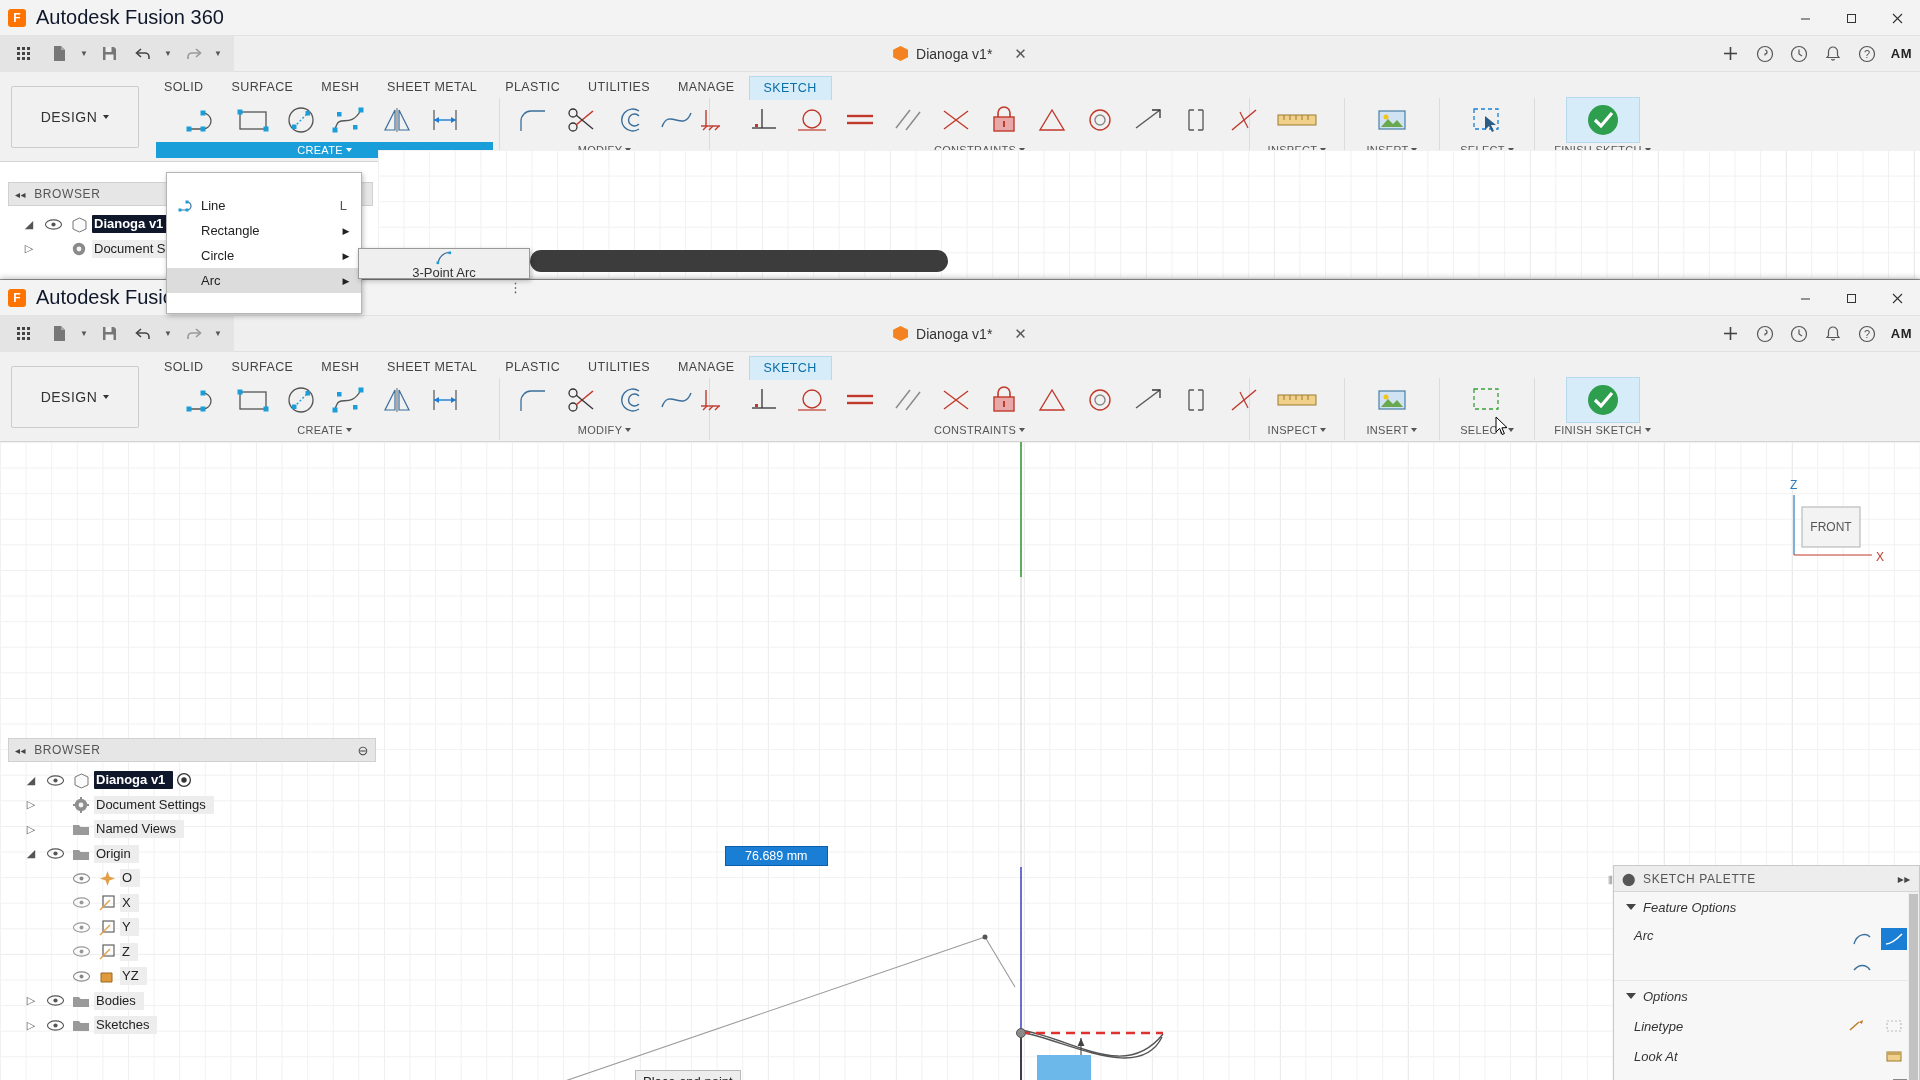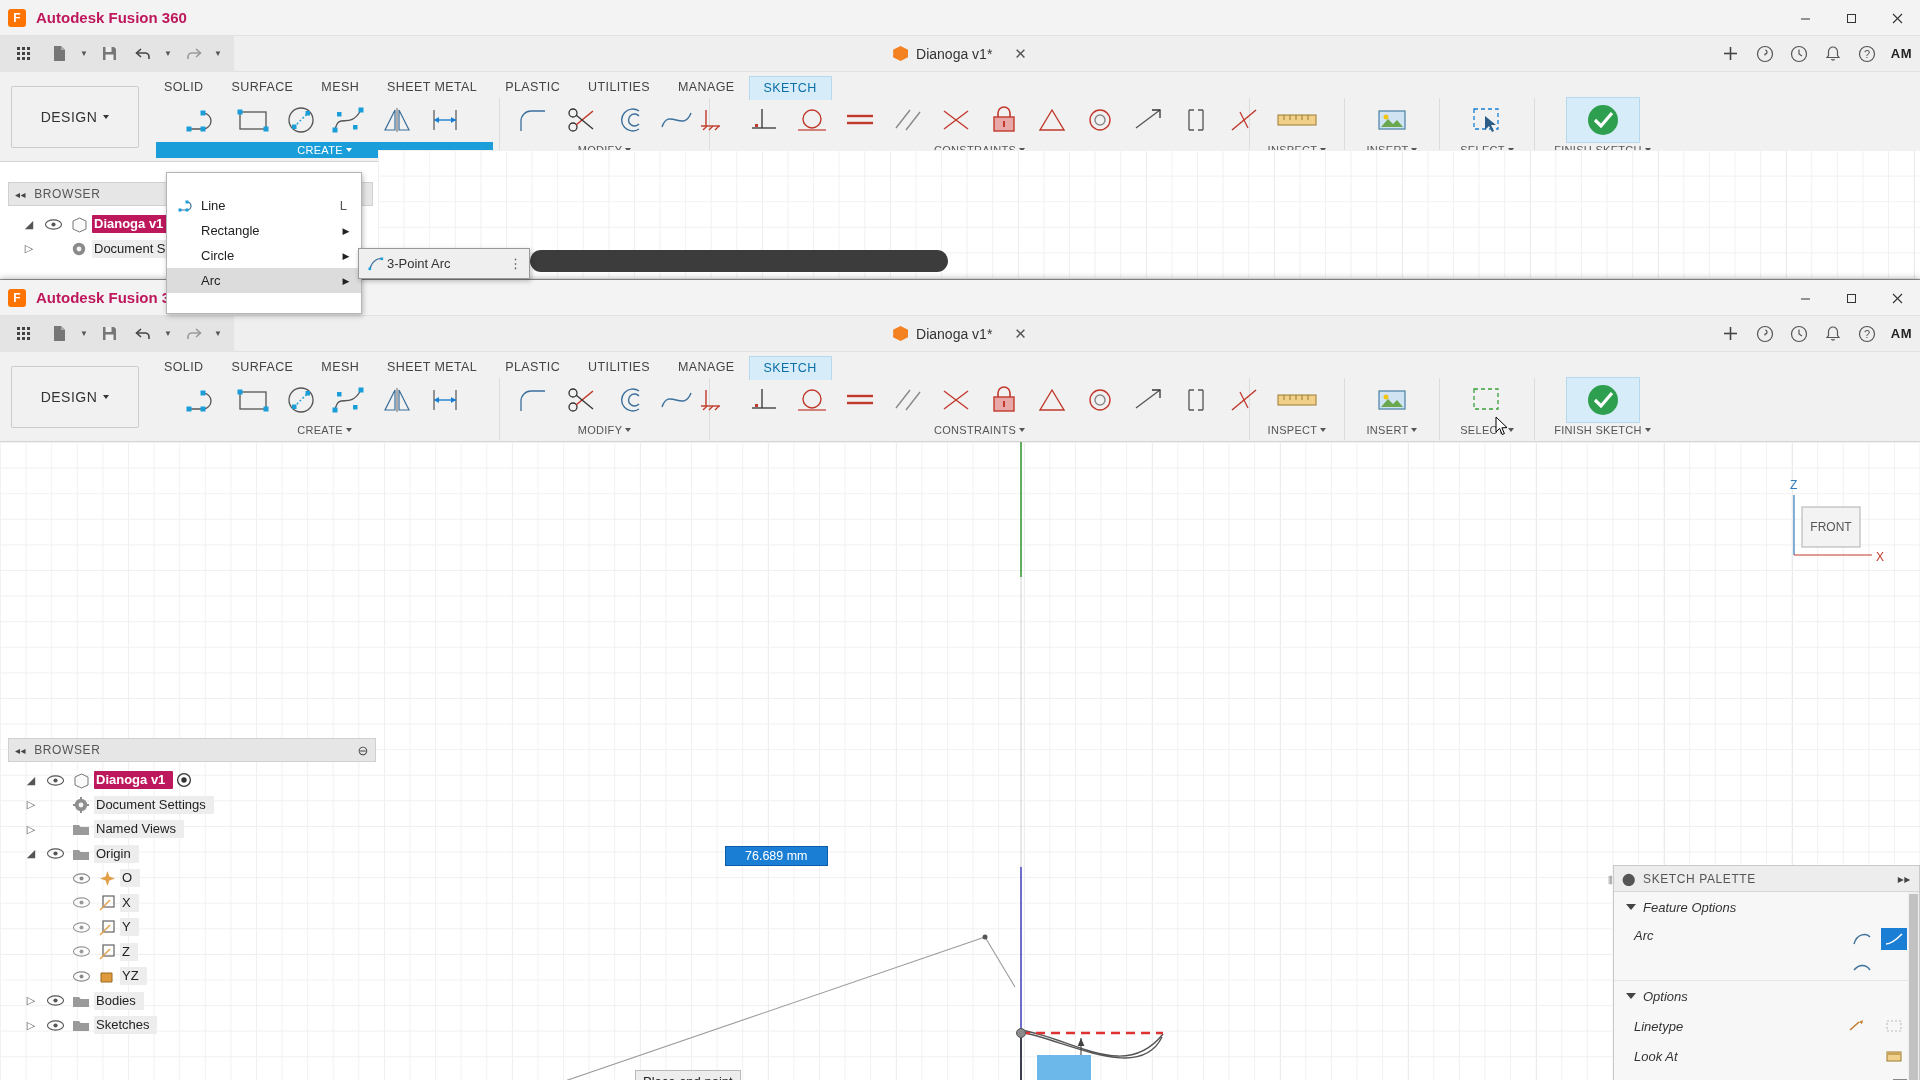--- a/index.html
+++ b/index.html
@@ -15,21 +15,21 @@
   #win-top { top:0; height:280px; border-bottom:1px solid #999; z-index:1;}
   #win-bottom { top:280px; height:800px; z-index:5; box-shadow:0 -2px 6px rgba(0,0,0,.25);}
 
   
   .titlebar { height:36px; background:#f3f3f3; display:flex; align-items:center;
               border-bottom:1px solid #e2e2e2; position:relative;}
   .app-ico { width:18px; height:18px; margin:0 10px 0 8px; background:#ff7300;
              border-radius:3px; position:relative; flex:none;}
   .app-ico::after{content:"F"; position:absolute; inset:0; color:#fff; font-size:12px;
              font-weight:bold; text-align:center; line-height:18px;}
-  .title-text { font-size:15px; color:#be185d;font-weight:bold; }
+  .title-text { font-size:20px; color:#0f172a; }
   .winctrls { position:absolute; right:0; top:0; height:36px; display:flex; }
   .wc { width:46px; height:36px; display:flex; align-items:center; justify-content:center;
         font-size:15px; color:#333; }
   .wc svg{display:block;}
 
   
   .qab { height:36px; background:#efefef; display:flex; align-items:center; position:relative;
          border-bottom:1px solid #e0e0e0;}
   .qab-left { display:flex; align-items:center; height:36px; background:#e4e4e4; padding:0 10px; gap:4px;}
   .qbtn { width:30px;height:28px;display:flex;align-items:center;justify-content:center;color:#444;}
@@ -73,36 +73,36 @@
   .menu { position:absolute; background:#fff; border:1px solid #b5b5b5; box-shadow:1px 2px 5px rgba(0,0,0,.25);
           z-index:40; padding:20px 0; min-width:195px;}
   .mi { height:25px; display:flex; align-items:center; padding:0 8px; font-size:13px; color:#222;}
   .mi.sel { background:#dcdcdc;}
   .mi .mico{ width:26px; display:flex; align-items:center; justify-content:center;}
   .mi .mlbl{ flex:1;}
   .mi .mkey{ color:#555; padding-right:6px;}
   .mi .marr{ width:14px; text-align:center; font-size:9px; color:#222;}
   .submenu{ position:absolute; background:#efefef; border:1px solid #999; box-shadow:1px 2px 5px rgba(0,0,0,.25);
             z-index:41; padding:2px 0; min-width:142px;}
-  .smi{ height:25px; display:flex; align-items:center; padding:0 6px; font-size:13px; }
+  .smi{ height:25px; display:flex; align-items:center; padding:0 6px; font-size:13px;flex-direction:column; }
   .smi .mico{width:22px;display:flex;align-items:center;justify-content:center;}
   .smi .dots{ margin-left:auto; letter-spacing:1px; color:#555; font-size:13px;}
 
   
   .browser-hdr{ position:absolute; display:flex; align-items:center; height:24px;
                 background:#e6e6e6; border:1px solid #d0d0d0; font-size:12px; color:#555;
                 letter-spacing:.6px; padding:0 6px; gap:8px;}
   .collapse{ color:#444; font-size:10px;}
   .tree{ position:absolute; font-size:13px;}
   .trow{ display:flex; align-items:center; height:24.5px; gap:0; }
   .twist{ width:22px; text-align:center; color:#555; font-size:11px;}
   .eye{ width:26px; display:flex; align-items:center; justify-content:center;}
   .ticon{ width:26px; display:flex; align-items:center; justify-content:center;}
   .tlabel{ padding:1px 8px 2px 2px; background:#ededed; border-radius:1px; color:#222;}
-  .trow.sel .tlabel{ background:#be185d; color:#fff; font-weight:bold;}
+  .trow.sel .tlabel{ background:#0f172a; color:#fff; font-weight:bold;}
   .dot-btn{ width:22px; display:flex;align-items:center;justify-content:center;}
 
   
   .canvas{ position:absolute; background:#fff; overflow:hidden;}
   .gridbg{ position:absolute; inset:0;
     background-image:
       linear-gradient(to right, #f1f1f1 1px, transparent 1px),
       linear-gradient(to bottom, #f1f1f1 1px, transparent 1px),
       linear-gradient(to right, #e2e2e2 1px, transparent 1px),
       linear-gradient(to bottom, #e2e2e2 1px, transparent 1px);

